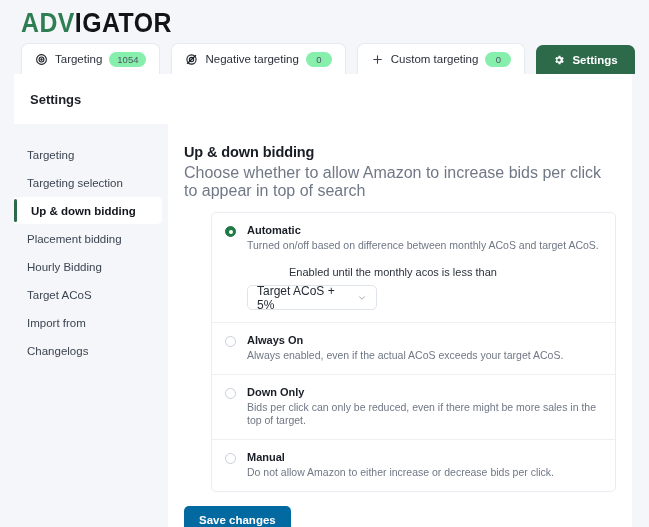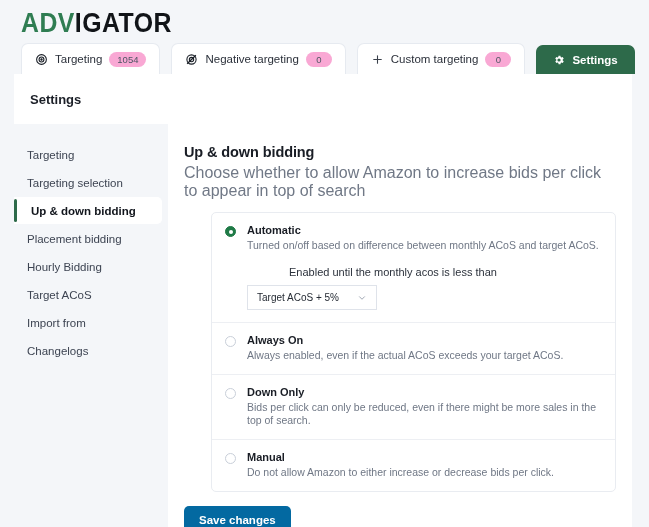--- a/index.html
+++ b/index.html
@@ -47,21 +47,21 @@
   }
   .tab.active {
     background: #2d6a4a;
     border-color: #2d6a4a;
     color: #ffffff;
     font-weight: 600;
     height: 29px;
     padding: 0 16px;
   }
   .tab .badge {
-    background: #f9a8d4;
+    background: #86efac;
     color: #4d5563;
     border-radius: 999px;
     font-size: 9.5px;
     padding: 2px 8px;
     line-height: 11px;
     min-width: 26px;
     text-align: center;
   }
   .tab svg { display: block; }
 
@@ -167,23 +167,23 @@
   .opt-title { font-size: 11px; font-weight: 700; color: #191d25; line-height: 13px; }
   .opt-desc { font-size: 10.5px; color: #6f7785; margin-top: 2px; line-height: 13px; }
 
   .sub-setting { margin-top: 14px; }
   .sub-label { font-size: 11px; color: #2c323c; font-weight: 400; padding-left: 42px; }
   .select {
     margin-top: 7px;
     display: inline-flex; align-items: center; justify-content: space-between;
     width: 130px; height: 25px;
     border: 1px solid #dfe3ea;
-    border-radius: 0;
+    border-radius: 5px;
     padding: 0 9px;
-    font-size: 10px;
+    font-size: 12px;
     color: #242a33;
     background: #fff;
   }
   .select .chev { color: #98a0ad; margin-left: 6px; display: flex; }
 
   .save-btn {
     margin-top: 14px;
     display: inline-flex; align-items: center; justify-content: center;
     background: #0369a1;
     color: #ffffff;
@@ -314,21 +314,21 @@
           <div class="opt-body">
             <div class="opt-title">Always On</div>
             <div class="opt-desc">Always enabled, even if the actual ACoS exceeds your target ACoS.</div>
           </div>
         </div>
 
         <div class="option">
           <span class="radio"></span>
           <div class="opt-body">
             <div class="opt-title">Down Only</div>
-            <div class="opt-desc">Bids per click can only be reduced, even if there might be more sales in the top of search.</div>
+            <div class="opt-desc">Bids per click can only be reduced, even if there might be more sales in the top of target.</div>
           </div>
         </div>
 
         <div class="option">
           <span class="radio"></span>
           <div class="opt-body">
             <div class="opt-title">Manual</div>
             <div class="opt-desc">Do not allow Amazon to either increase or decrease bids per click.</div>
           </div>
         </div>

